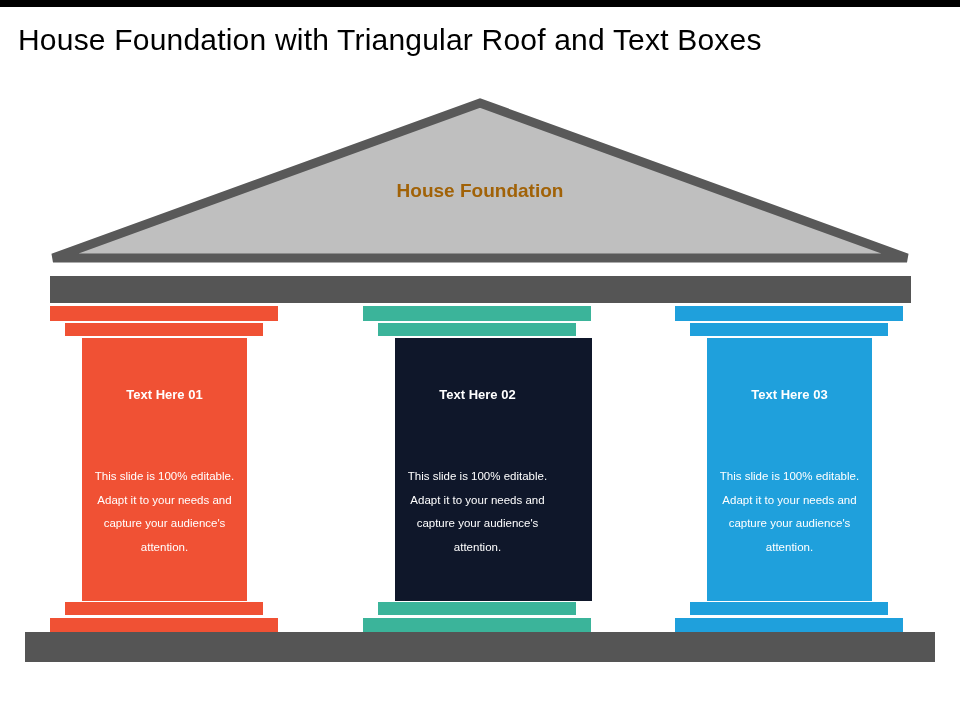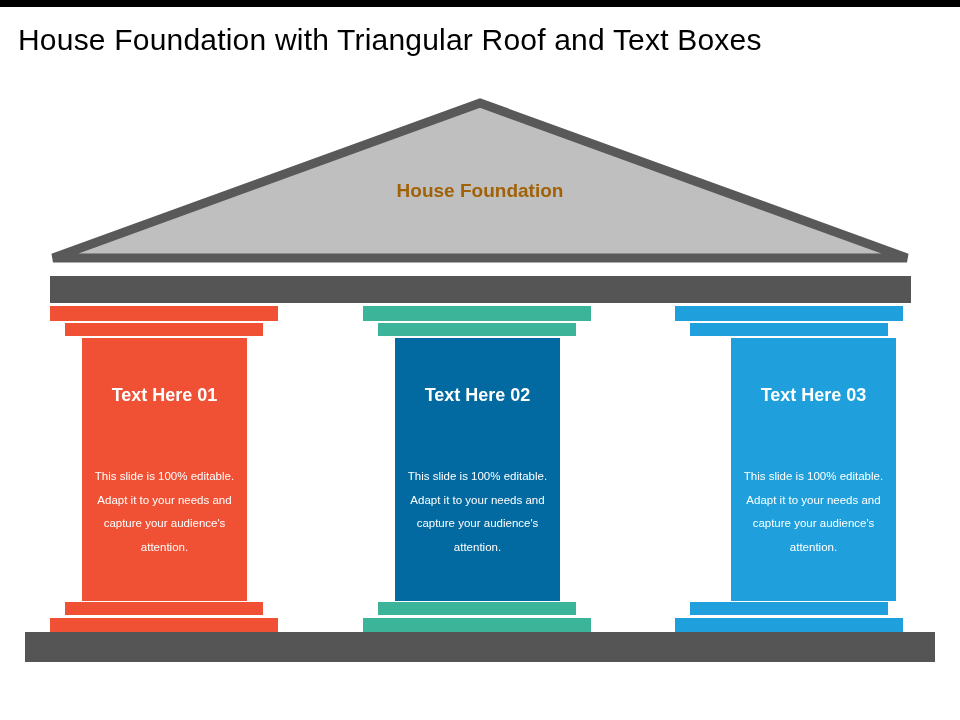--- a/index.html
+++ b/index.html
@@ -119,21 +119,21 @@
     width: 165px;
     height: 263px;
   }
 
   .shaft-heading {
     position: absolute;
     left: 0;
     top: 47px;
     width: 165px;
     text-align: center;
-    font-size: 18px;
+    font-size: 13px;
     font-weight: bold;
     color: #ffffff;
     line-height: 20px;
   }
   .shaft-body {
     position: absolute;
     left: 6px;
     top: 127px;
     width: 153px;
     text-align: center;
@@ -168,32 +168,32 @@
       <div class="shaft-heading">Text Here 01</div>
       <div class="shaft-body">This slide is 100% editable. Adapt it to your needs and capture your audience's attention.</div>
     </div>
     <div class="slab slab-base-narrow" style="background: rgb(240, 81, 52);"></div>
     <div class="slab slab-base-wide" style="background: rgb(240, 81, 52);"></div>
   </div>
 
   <div class="column col-2">
     <div class="slab slab-cap-wide" style="background: rgb(59, 180, 154);"></div>
     <div class="slab slab-cap-narrow" style="background: rgb(59, 180, 154);"></div>
-    <div class="shaft" style="background: #0369a1;">
+    <div class="shaft" style="background: #0f172a; padding-left: 32px;">
       <div class="shaft-heading">Text Here 02</div>
       <div class="shaft-body">This slide is 100% editable. Adapt it to your needs and capture your audience's attention.</div>
     </div>
     <div class="slab slab-base-narrow" style="background: rgb(59, 180, 154);"></div>
     <div class="slab slab-base-wide" style="background: rgb(59, 180, 154);"></div>
   </div>
 
   <div class="column col-3">
     <div class="slab slab-cap-wide" style="background: rgb(31, 160, 220);"></div>
     <div class="slab slab-cap-narrow" style="background: rgb(31, 160, 220);"></div>
-    <div class="shaft" style="background: rgb(31, 160, 220); margin-left: 24px;">
+    <div class="shaft" style="background: rgb(31, 160, 220);">
       <div class="shaft-heading">Text Here 03</div>
       <div class="shaft-body">This slide is 100% editable. Adapt it to your needs and capture your audience's attention.</div>
     </div>
     <div class="slab slab-base-narrow" style="background: rgb(31, 160, 220);"></div>
     <div class="slab slab-base-wide" style="background: rgb(31, 160, 220);"></div>
   </div>
 
   <div class="floor" style="background: rgb(85, 85, 85);"></div>
 
 </div>

